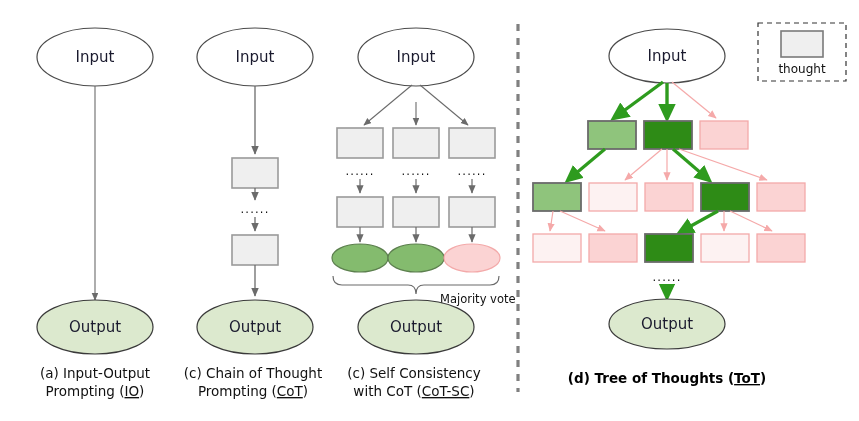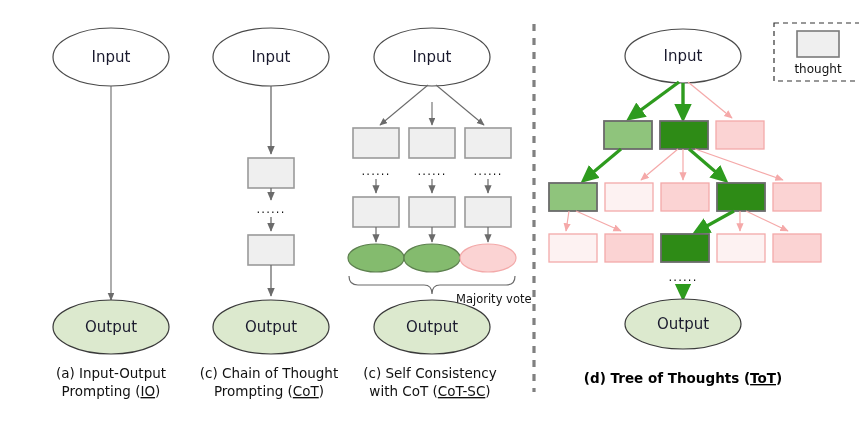--- a/index.html
+++ b/index.html
@@ -1,18 +1,18 @@
 <!DOCTYPE html>
 <html><head>
 <meta charset="utf-8">
 <style>
   html,body{margin:0;padding:0;background:#ffffff;}
   body{width:859px;height:421px;overflow:hidden;
        font-family:"DejaVu Sans","Liberation Sans",sans-serif;}
-  #root{position:relative;width:703px;height:421px;margin-left:16px;}
+  #root{position:relative;width:703px;height:421px;}
   svg{display:block;}
   .node-label{font-family:"DejaVu Sans","Liberation Sans",sans-serif;
               font-size:15px;fill:#1a1a2e;}
   .cap{font-family:"DejaVu Sans","Liberation Sans",sans-serif;
        font-size:13.5px;fill:#111111;}
   .cap-bold{font-family:"DejaVu Sans","Liberation Sans",sans-serif;
        font-size:13.5px;fill:#000000;font-weight:bold;}
   .small{font-family:"DejaVu Sans","Liberation Sans",sans-serif;
          font-size:11.5px;fill:#111111;}
   .legend-label{font-family:"DejaVu Sans","Liberation Sans",sans-serif;

